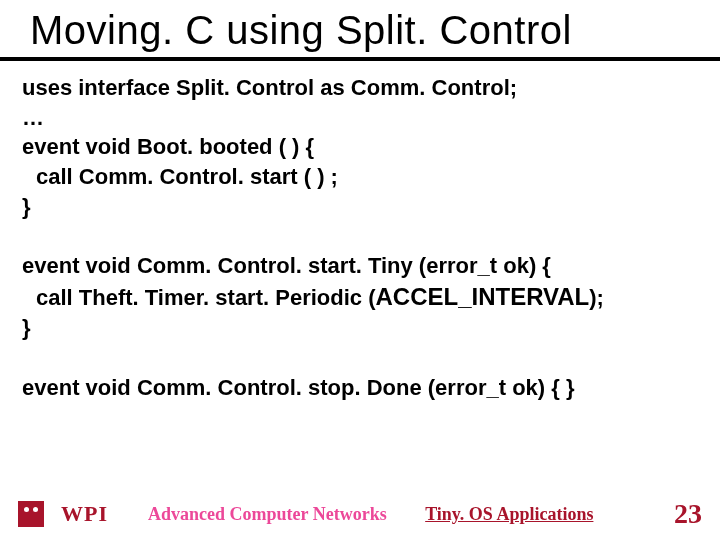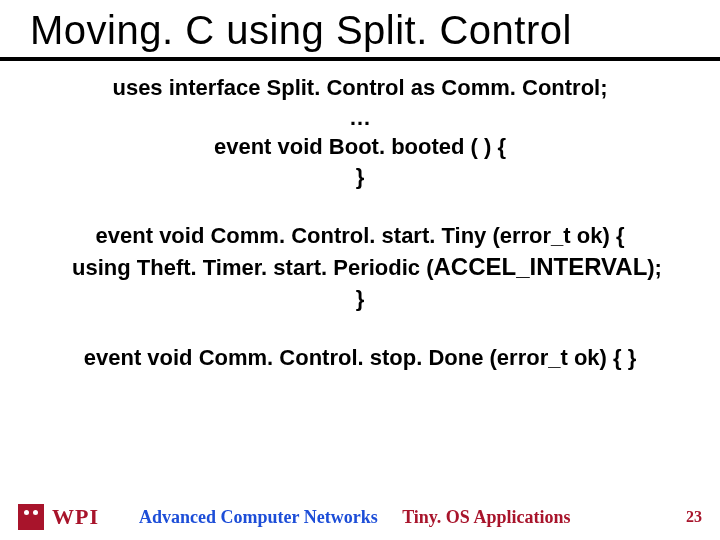--- a/index.html
+++ b/index.html
@@ -21,36 +21,36 @@
     color: #000000;
     letter-spacing: 0.5px;
   }
   .content {
     padding: 12px 22px 0 22px;
     font-size: 22px;
     line-height: 1.35;
     color: #000000;
     font-weight: bold;
   }
-  .content .line { white-space: pre; text-align: center; }
+  .content .line { white-space: pre; }
   .indent { padding-left: 14px; }
   .small { font-size: 24px; }
   .footer {
     position: absolute;
     bottom: 10px;
     left: 0;
     right: 0;
     display: flex;
     align-items: center;
     padding: 0 18px;
   }
   .logo {
     display: flex;
     align-items: flex-end;
-    gap: 4px;
+    gap: 13px;
     font-family: Georgia, "Times New Roman", serif;
     font-weight: bold;
     margin-right: 40px;
   }
   .logo-head {
     width: 26px;
     height: 26px;
     background: #a8142b;
     display: inline-block;
     position: relative;
@@ -76,45 +76,46 @@
     font-size: 22px;
     color: #a8142b;
     letter-spacing: 1px;
   }
   .footer-center {
     flex: 1;
     font-size: 18px;
     font-weight: bold;
     font-family: "Comic Sans MS", cursive;
   }
-  .course { color: #1d4ed8; }
-  .topic { color: #a8142b; margin-left: 20px; }
+  .course { color: #ec4899; }
+  .topic { color: #a8142b; margin-left: 34px; text-decoration: underline; }
   .page-num {
     color: #a8142b;
-    font-size: 16px;
+    font-size: 28px;
     font-weight: bold;
     font-family: "Comic Sans MS", cursive;
     margin-left: 30px;
   }
 </style>
 </head>
 <body>
 
 <div class="title-wrap">
   <div class="title">Moving. C using Split. Control</div>
 </div>
 
 <div class="content">
   <div class="line">uses interface Split. Control as Comm. Control;</div>
   <div class="line">…</div>
   <div class="line">event void Boot. booted ( ) {</div>
+  <div class="line indent">call Comm. Control. start ( ) ;</div>
   <div class="line">}</div>
   <div class="line">&nbsp;</div>
   <div class="line">event void Comm. Control. start. Tiny (error_t ok) {</div>
-  <div class="line indent"><span>using Theft. Timer. start. Periodic (</span><span class="small">ACCEL_INTERVAL</span><span>);</span></div>
+  <div class="line indent"><span>call Theft. Timer. start. Periodic (</span><span class="small">ACCEL_INTERVAL</span><span>);</span></div>
   <div class="line">}</div>
   <div class="line">&nbsp;</div>
   <div class="line">event void Comm. Control. stop. Done (error_t ok) { }</div>
 </div>
 
 <div class="footer">
   <div class="logo">
     <span class="logo-head"></span>
     <span class="logo-text">WPI</span>
   </div>

